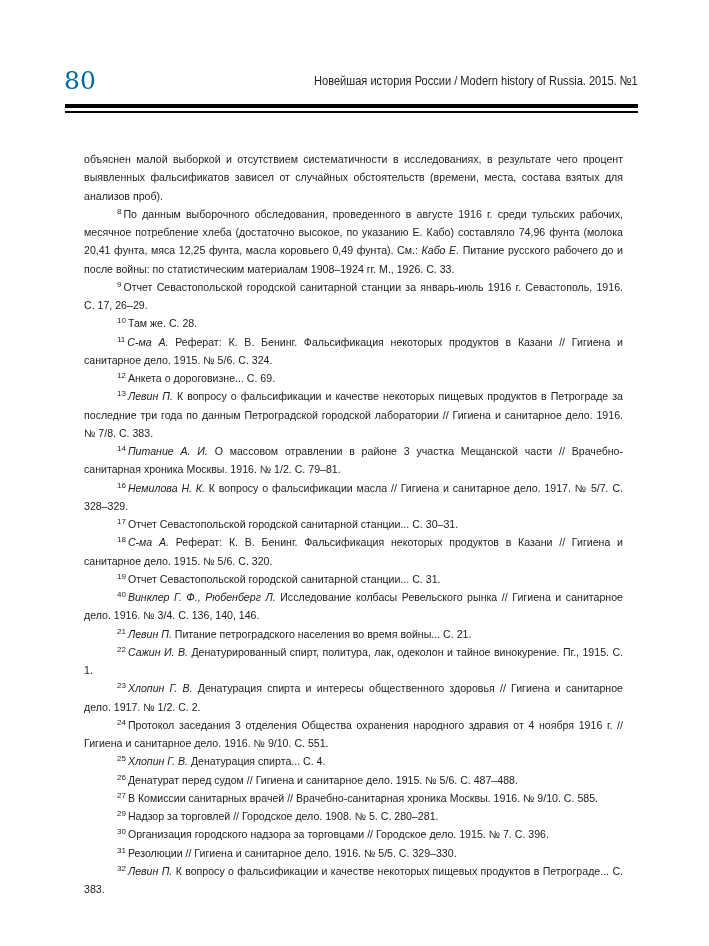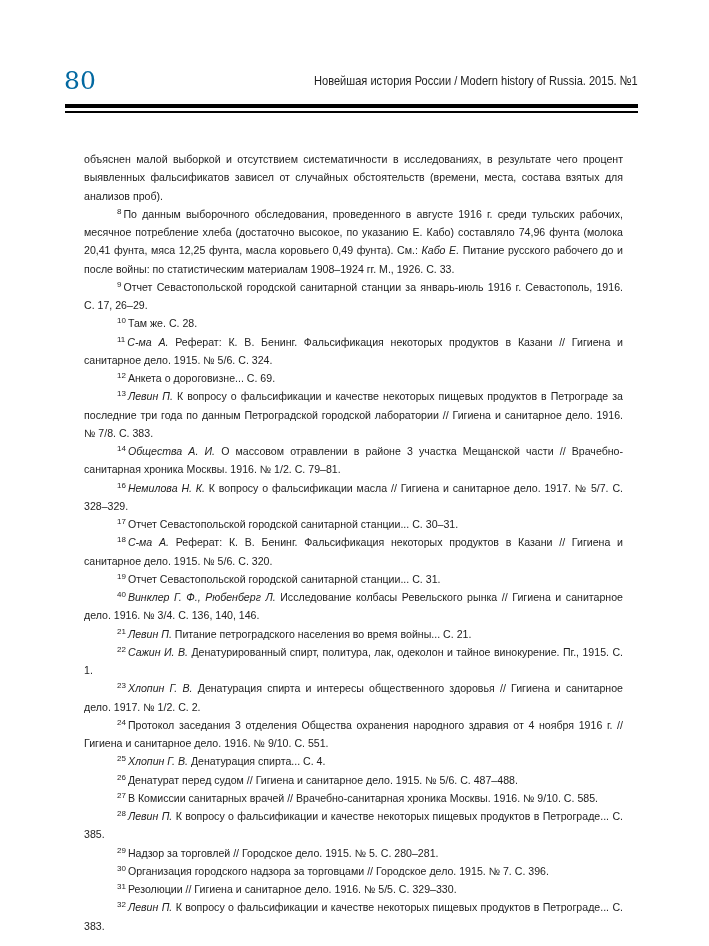--- a/index.html
+++ b/index.html
@@ -35,31 +35,30 @@
 <div class="rule-thin"></div>
 
 <div class="notes" id="notes">
     <p class="cont"><span>объяснен малой выборкой и отсутствием систематичности в исследованиях, в результате чего процент выявленных фальсификатов зависел от случайных обстоятельств (времени, места, состава взятых для анализов проб).</span></p>
     <p><sup>8</sup><span>По данным выборочного обследования, проведенного в августе 1916 г. среди тульских рабочих, месячное потребление хлеба (достаточно высокое, по указанию Е. Кабо) составляло 74,96 фунта (молока 20,41 фунта, мяса 12,25 фунта, масла коровьего 0,49 фунта). См.: </span><span class="author">Кабо Е.</span><span> Питание русского рабочего до и после войны: по статистическим материалам 1908–1924 гг. М., 1926. С. 33.</span></p>
     <p><sup>9</sup><span>Отчет Севастопольской городской санитарной станции за январь-июль 1916 г. Севастополь, 1916. С. 17, 26–29.</span></p>
     <p><sup>10</sup><span>Там же. С. 28.</span></p>
     <p><sup>11</sup><span class="author">С-ма А.</span><span> Реферат: К. В. Бенинг. Фальсификация некоторых продуктов в Казани // Гигиена и санитарное дело. 1915. № 5/6. С. 324.</span></p>
     <p><sup>12</sup><span>Анкета о дороговизне... С. 69.</span></p>
     <p><sup>13</sup><span class="author">Левин П.</span><span> К вопросу о фальсификации и качестве некоторых пищевых продуктов в Петрограде за последние три года по данным Петроградской городской лаборатории // Гигиена и санитарное дело. 1916. № 7/8. С. 383.</span></p>
-    <p><sup>14</sup><span class="author">Общества А. И.</span><span> О массовом отравлении в районе 3 участка Мещанской части // Врачебно-санитарная хроника Москвы. 1916. № 1/2. С. 79–81.</span></p>
+    <p><sup>14</sup><span class="author">Питание А. И.</span><span> О массовом отравлении в районе 3 участка Мещанской части // Врачебно-санитарная хроника Москвы. 1916. № 1/2. С. 79–81.</span></p>
     <p><sup>16</sup><span class="author">Немилова Н. К.</span><span> К вопросу о фальсификации масла // Гигиена и санитарное дело. 1917. № 5/7. С. 328–329.</span></p>
     <p><sup>17</sup><span>Отчет Севастопольской городской санитарной станции... С. 30–31.</span></p>
     <p><sup>18</sup><span class="author">С-ма А.</span><span> Реферат: К. В. Бенинг. Фальсификация некоторых продуктов в Казани // Гигиена и санитарное дело. 1915. № 5/6. С. 320.</span></p>
     <p><sup>19</sup><span>Отчет Севастопольской городской санитарной станции... С. 31.</span></p>
     <p><sup>40</sup><span class="author">Винклер Г. Ф., Рюбенберг Л.</span><span> Исследование колбасы Ревельского рынка // Гигиена и санитарное дело. 1916. № 3/4. С. 136, 140, 146.</span></p>
     <p><sup>21</sup><span class="author">Левин П.</span><span> Питание петроградского населения во время войны... С. 21.</span></p>
     <p><sup>22</sup><span class="author">Сажин И. В.</span><span> Денатурированный спирт, политура, лак, одеколон и тайное винокурение. Пг., 1915. С. 1.</span></p>
     <p><sup>23</sup><span class="author">Хлопин Г. В.</span><span> Денатурация спирта и интересы общественного здоровья // Гигиена и санитарное дело. 1917. № 1/2. С. 2.</span></p>
     <p><sup>24</sup><span>Протокол заседания 3 отделения Общества охранения народного здравия от 4 ноября 1916 г. // Гигиена и санитарное дело. 1916. № 9/10. С. 551.</span></p>
     <p><sup>25</sup><span class="author">Хлопин Г. В.</span><span> Денатурация спирта... С. 4.</span></p>
     <p><sup>26</sup><span>Денатурат перед судом // Гигиена и санитарное дело. 1915. № 5/6. С. 487–488.</span></p>
     <p><sup>27</sup><span>В Комиссии санитарных врачей // Врачебно-санитарная хроника Москвы. 1916. № 9/10. С. 585.</span></p>
-    <p><sup>28</sup><span class="author">Левин П.</span><span> К вопросу о фальсификации и качестве некоторых пищевых продуктов в Петрограде... С. 385.</span></p>
-    <p><sup>29</sup><span>Надзор за торговлей // Городское дело. 1915. № 5. С. 280–281.</span></p>
+    <p><sup>29</sup><span>Надзор за торговлей // Городское дело. 1908. № 5. С. 280–281.</span></p>
     <p><sup>30</sup><span>Организация городского надзора за торговцами // Городское дело. 1915. № 7. С. 396.</span></p>
     <p><sup>31</sup><span>Резолюции // Гигиена и санитарное дело. 1916. № 5/5. С. 329–330.</span></p>
     <p><sup>32</sup><span class="author">Левин П.</span><span> К вопросу о фальсификации и качестве некоторых пищевых продуктов в Петрограде... С. 383.</span></p>
   </div>
 
 </body></html>

